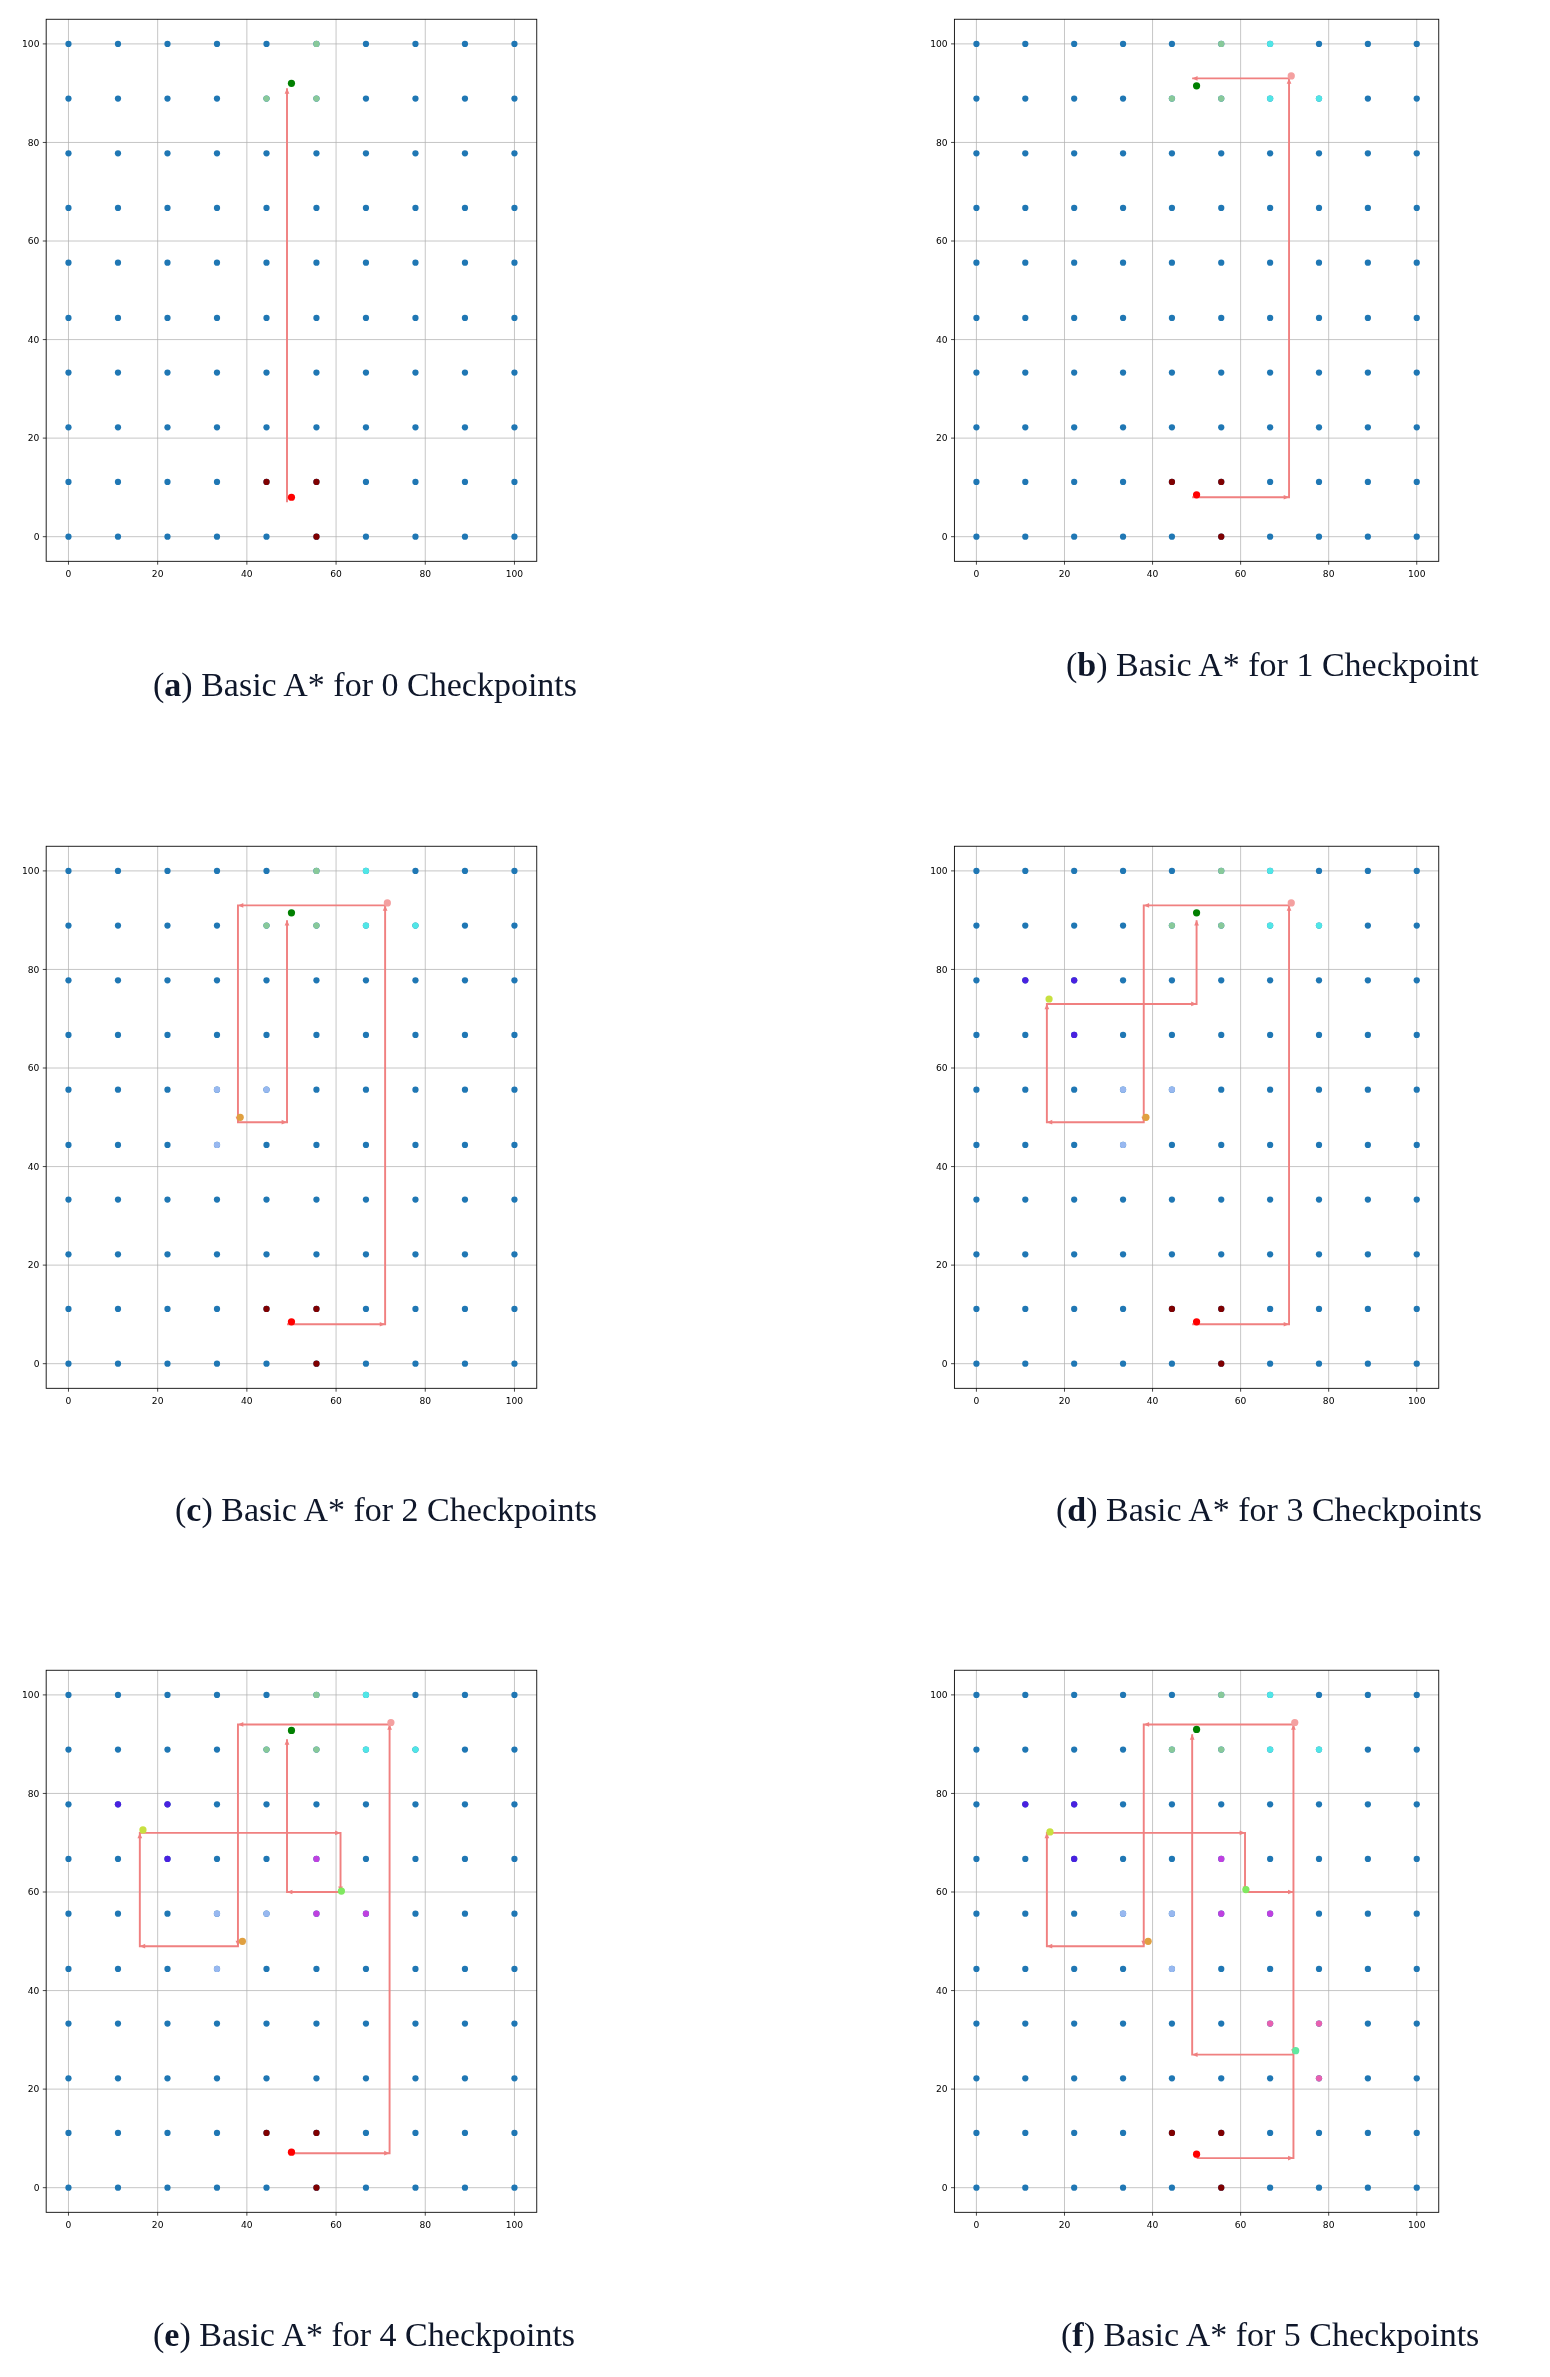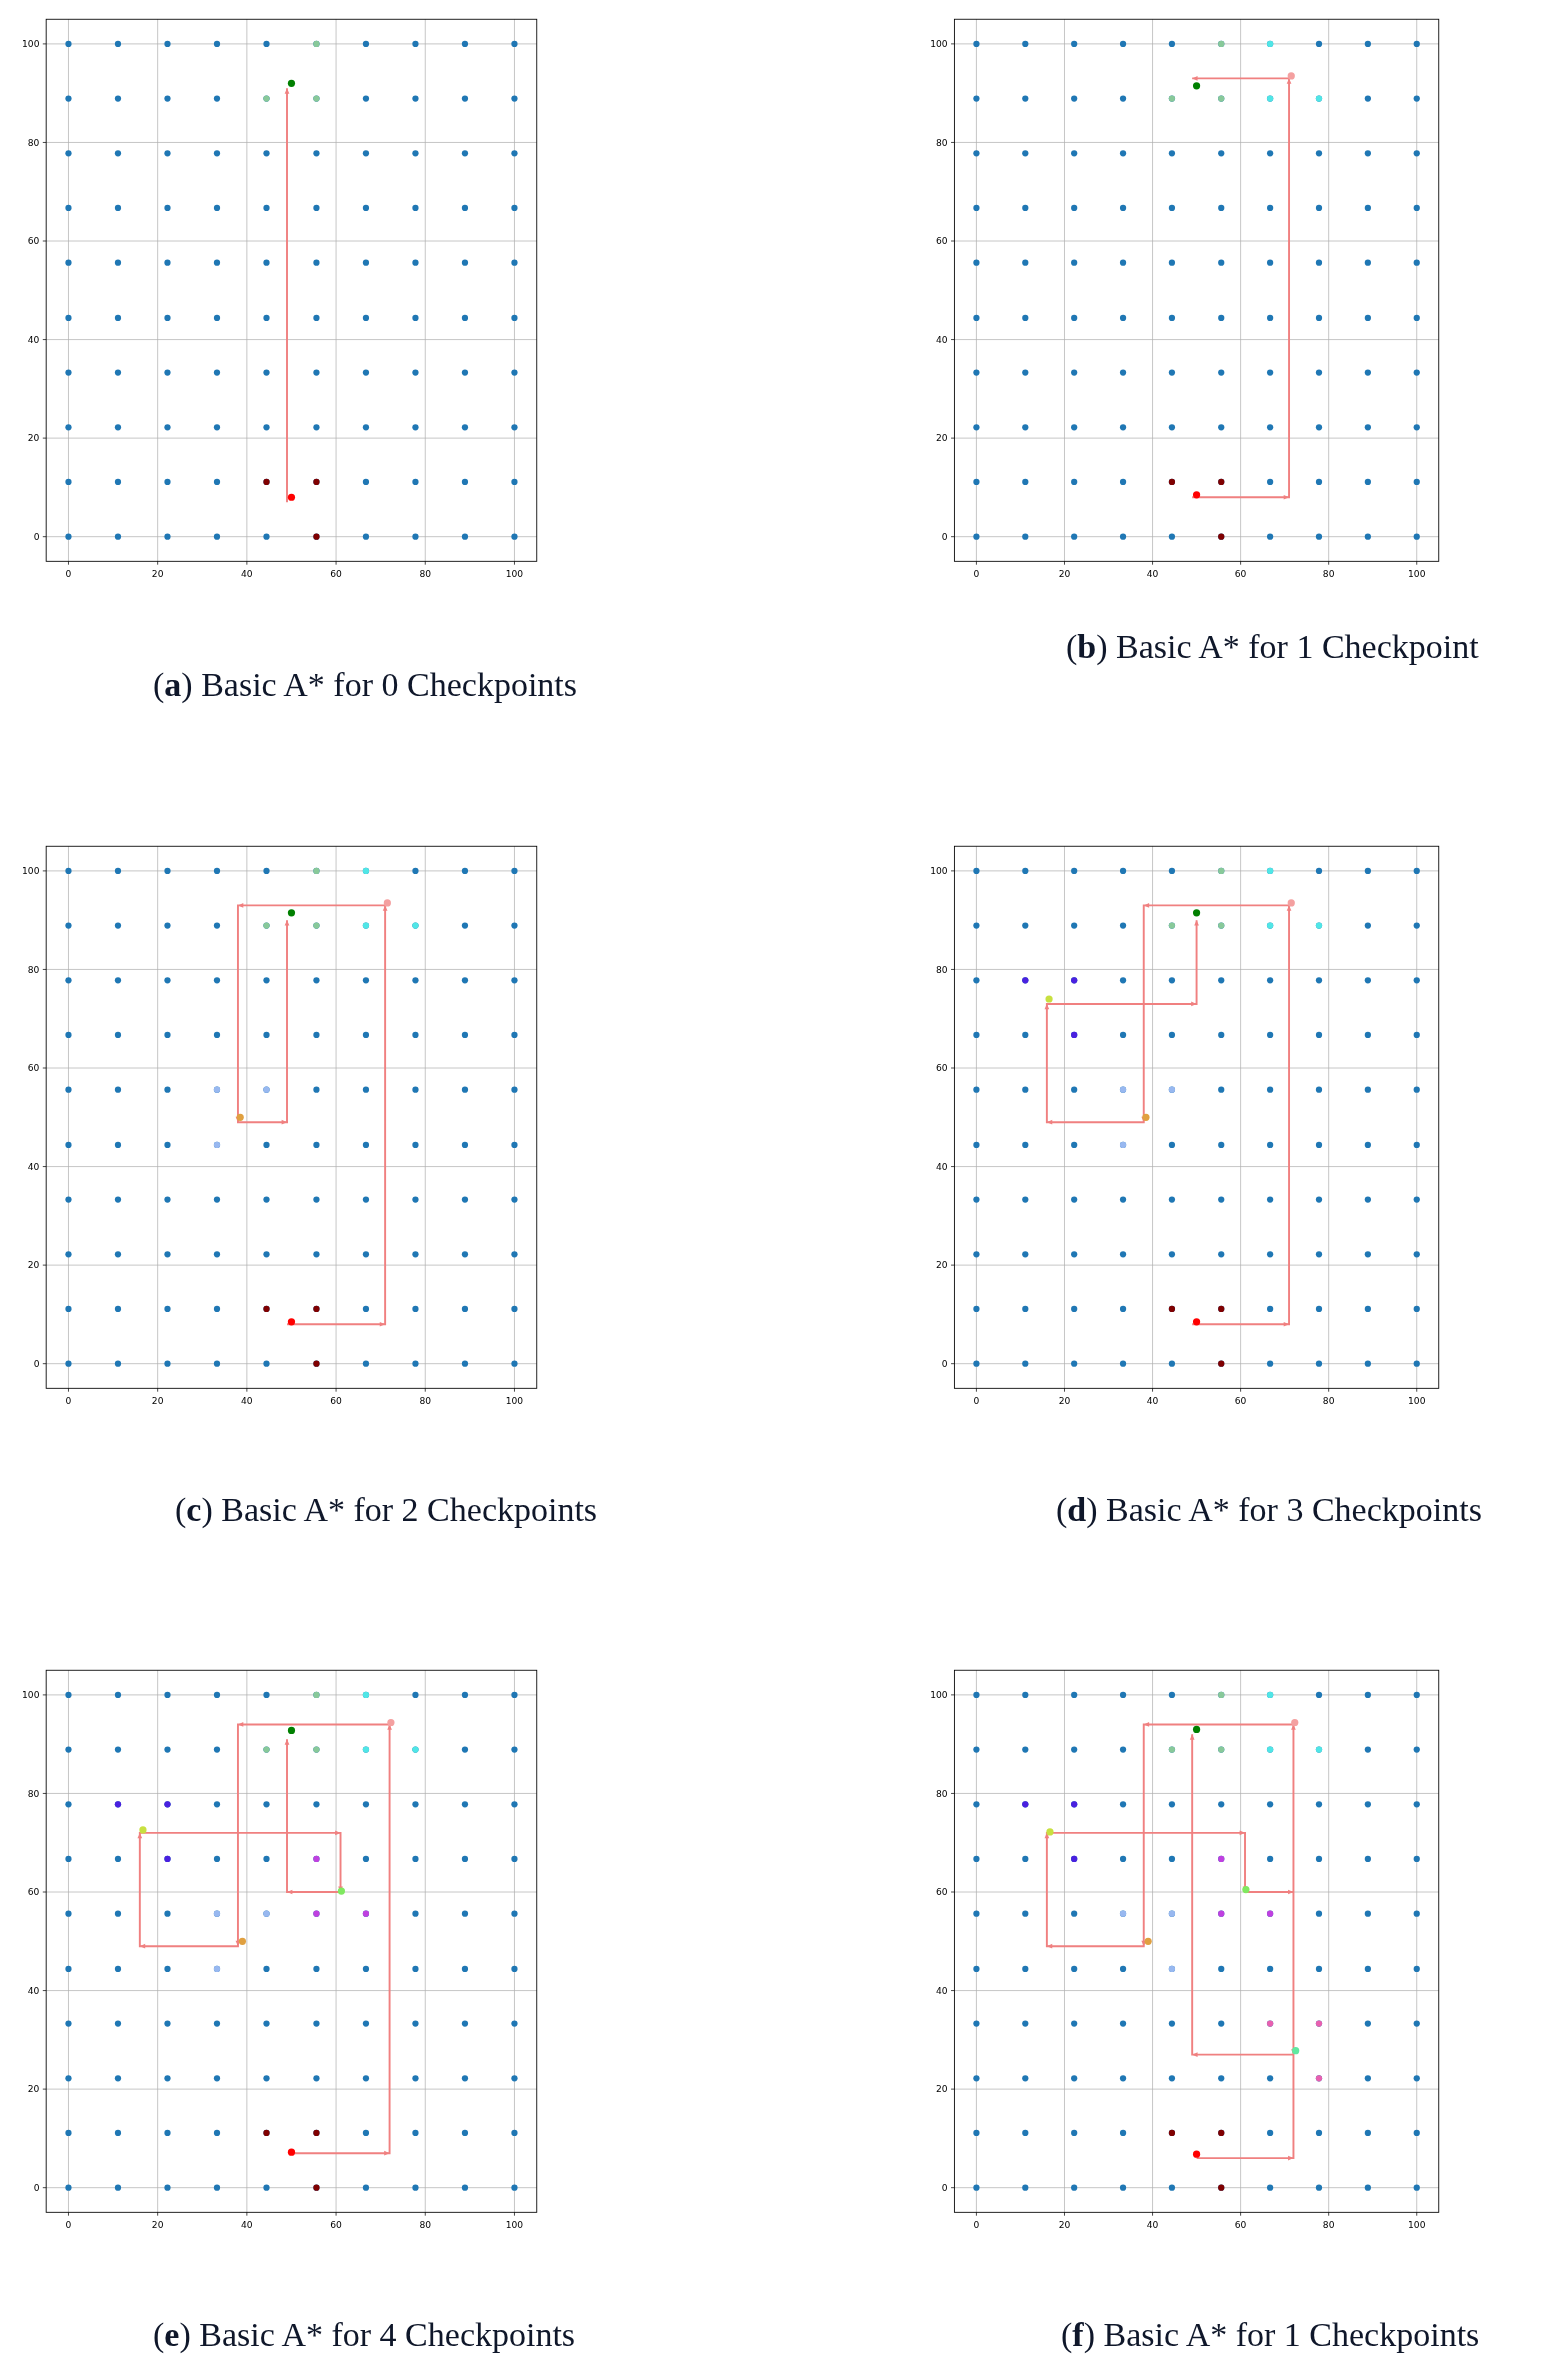--- a/index.html
+++ b/index.html
@@ -1086,18 +1086,18 @@
         <text x="70" y="508.0454545454545" text-anchor="end" class="tick-label">60</text>
         <line x1="77" x2="84" y1="296.1363636363636" y2="296.1363636363636" stroke="#000000" stroke-width="1.5"></line>
         <text x="70" y="303.1363636363636" text-anchor="end" class="tick-label">80</text>
         <line x1="77" x2="84" y1="91.22727272727275" y2="91.22727272727275" stroke="#000000" stroke-width="1.5"></line>
         <text x="70" y="98.22727272727275" text-anchor="end" class="tick-label">100</text>
       </g>
     </svg>
   </div>
 
 <div class="caption" style="left:153px;top:666px;">(<b>a</b>) <span>Basic A* for 0 Checkpoints</span></div>
-<div class="caption" style="left:1066px;top:628px;">(<b>b</b>) <span>Basic A* for 1 Checkpoint</span></div>
+<div class="caption" style="left:1066px;top:646px;">(<b>b</b>) <span>Basic A* for 1 Checkpoint</span></div>
 <div class="caption" style="left:153px;top:1491px;margin-left:22px;">(<b>c</b>) <span>Basic A* for 2 Checkpoints</span></div>
 <div class="caption" style="left:1056px;top:1491px;text-align:center;">(<b>d</b>) <span>Basic A* for 3 Checkpoints</span></div>
 <div class="caption" style="left:153px;top:2316px;">(<b>e</b>) <span>Basic A* for 4 Checkpoints</span></div>
-<div class="caption" style="left:1061px;top:2316px;">(<b>f</b>) <span>Basic A* for 1 Checkpoints</span></div>
+<div class="caption" style="left:1061px;top:2316px;">(<b>f</b>) <span>Basic A* for 5 Checkpoints</span></div>
 
 
 </body></html>

